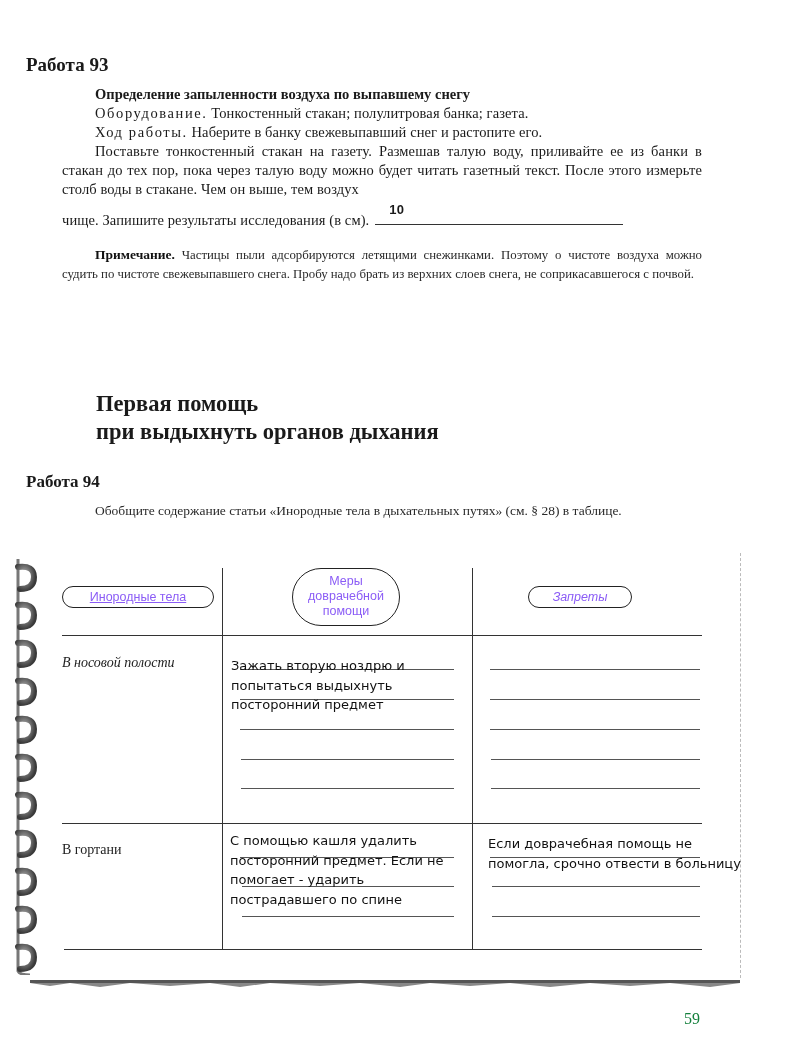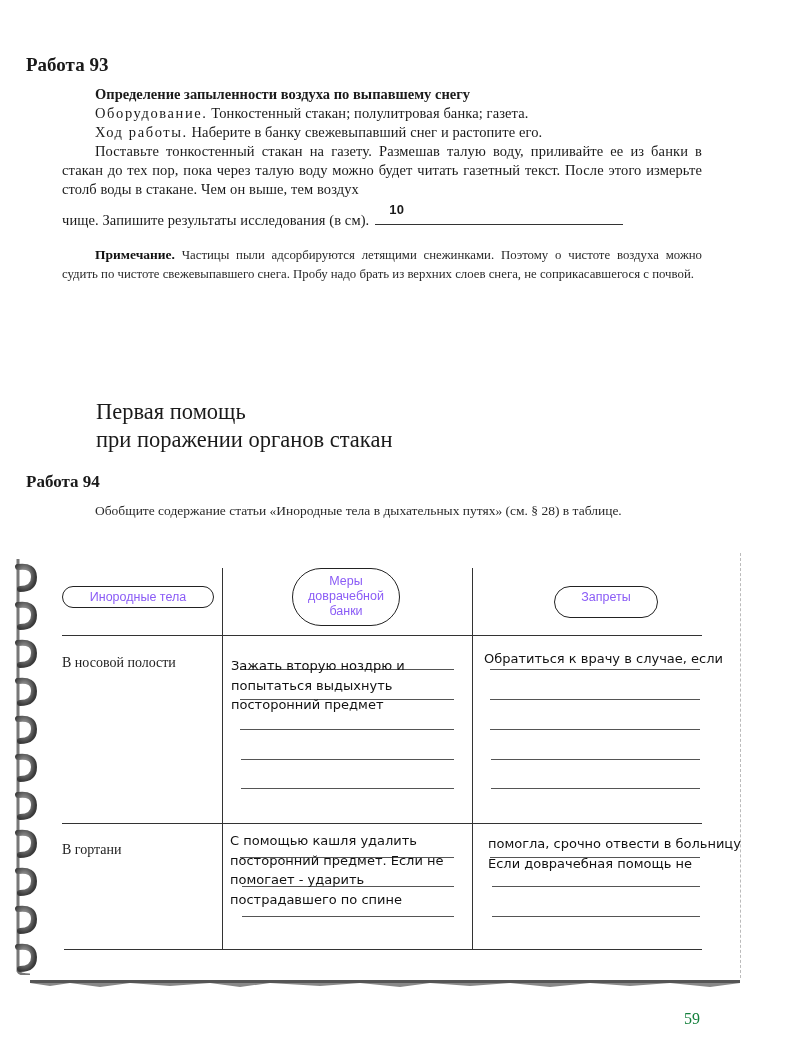--- a/index.html
+++ b/index.html
@@ -16,59 +16,59 @@
   #w93-proc { left: 95px; top: 123px; }
   #w93-body { left: 62px; top: 142px; width: 640px; text-indent: 33px; text-align: justify; }
   #w93-result-line { left: 62px; top: 208px; }
   #w93-answer-wrap { display: inline-block; position: relative; width: 248px; height: 16px; border-bottom: 1px solid #333; vertical-align: baseline; margin-left: 6px; }
   #w93-answer { position: absolute; left: 14px; top: -8px; font-size: 13px; font-family: "Liberation Sans", "DejaVu Sans", sans-serif; font-weight: bold; }
 
   #note { left: 62px; top: 245px; width: 640px; font-size: 12.8px; line-height: 19px; text-indent: 33px; text-align: justify; color: #2a2a2a; }
   #note b { font-size: 13.5px; color: #111; }
 
   
-  #section-title { left: 96px; top: 398px; font-size: 22.5px; font-weight: normal; line-height: 28px; }
+  #section-title { left: 96px; top: 390px; font-size: 22.5px; font-weight: bold; line-height: 28px; }
 
   
   #w94-title { left: 26px; top: 472px; font-size: 17px; font-weight: bold; }
   #w94-instr { left: 62px; top: 502px; width: 650px; font-size: 13.5px; line-height: 18px; text-indent: 33px; color: #2a2a2a; }
 
   
   #table-frame { left: 30px; top: 553px; width: 710px; height: 425px; border-right: 1px dashed #bbb; }
   #spiral { left: 12px; top: 555px; width: 30px; height: 420px; }
   #bottom-edge { left: 30px; top: 980px; width: 710px; height: 8px; }
 
   .vline { position: absolute; width: 1px; background: #333; }
   .hline { position: absolute; height: 1px; background: #333; }
   .wline { position: absolute; height: 1px; background: #555; }
 
   .pill { position: absolute; border: 1.3px solid #222; border-radius: 999px; font-family: "Liberation Sans", "DejaVu Sans", sans-serif; font-size: 12.5px; text-align: center; color: #8b5cf6; box-sizing: border-box; }
-  #pill-foreign { left: 62px; top: 586px; width: 152px; height: 22px; line-height: 20px; }
+  #pill-foreign { left: 62px; top: 586px; width: 152px; height: 22px; line-height: 20px; text-decoration: underline; }
   #pill-measures { left: 292px; top: 568px; width: 108px; height: 58px; border-radius: 30px; font-size: 12.5px; line-height: 15px; padding-top: 5px; }
-  #pill-prohib { left: 554px; top: 586px; width: 104px; height: 32px; line-height: 20px; }
+  #pill-prohib { left: 528px; top: 586px; width: 104px; height: 22px; line-height: 20px; font-style: italic; }
 
   .rowlabel { position: absolute; font-family: "Liberation Serif", "DejaVu Serif", serif; font-size: 14px; color: #222; }
   .answer { position: absolute; font-family: "DejaVu Sans", "Liberation Sans", sans-serif; font-size: 13px; line-height: 19.5px; color: #111; white-space: nowrap; }
 
   #page-number { left: 684px; top: 1010px; font-size: 16px; color: #15803d; }
 </style>
 </head>
 <body>
 
 <div id="w93-title" class="abs serif">Работа 93</div>
 <div id="w93-subtitle" class="abs serif">Определение запыленности воздуха по выпавшему снегу</div>
 <div id="w93-equip" class="abs serif para"><span class="lbl">Оборудование.</span><span> Тонкостенный стакан; полулитровая банка; газета.</span></div>
 <div id="w93-proc" class="abs serif para"><span class="lbl">Ход работы.</span><span> Наберите в банку свежевыпавший снег и растопите его.</span></div>
 <div id="w93-body" class="abs serif para">Поставьте тонкостенный стакан на газету. Размешав талую воду, приливайте ее из банки в стакан до тех пор, пока через талую воду можно будет читать газетный текст. После этого измерьте столб воды в стакане. Чем он выше, тем воздух</div>
 <div id="w93-result-line" class="abs serif para"><span>чище. Запишите результаты исследования (в см).</span><span id="w93-answer-wrap"><span id="w93-answer">10</span></span></div>
 <div id="note" class="abs serif"><b>Примечание.</b><span> Частицы пыли адсорбируются летящими снежинками. Поэтому о чистоте воздуха можно судить по чистоте свежевыпавшего снега. Пробу надо брать из верхних слоев снега, не соприкасавшегося с почвой.</span></div>
 
 <div id="section-title" class="abs serif">
   <div>Первая помощь</div>
-  <div>при поражении органов стакан</div>
+  <div>при выдыхнуть органов дыхания</div>
 </div>
 
 <div id="w94-title" class="abs serif">Работа 94</div>
 <div id="w94-instr" class="abs serif">Обобщите содержание статьи «Инородные тела в дыхательных путях» (см. § 28) в таблице.</div>
 
 <div id="table-frame" class="abs"></div>
 <svg id="spiral" class="abs" viewBox="0 0 30 420">
   <defs>
     <radialGradient id="ring" cx="40%" cy="40%" r="70%">
       <stop offset="0%" stop-color="#bdbdbd"></stop>
@@ -98,59 +98,58 @@
 <div class="vline" style="left:222px; top:568px; height:382px;"></div>
 <div class="vline" style="left:472px; top:568px; height:382px;"></div>
 <div class="hline" style="left:62px; top:635px; width:640px;"></div>
 <div class="hline" style="left:62px; top:823px; width:640px;"></div>
 <div class="hline" style="left:64px; top:949px; width:638px;"></div>
 
 <div id="pill-foreign" class="pill">Инородные тела</div>
 <div id="pill-measures" class="pill">
   <div>Меры</div>
   <div>доврачебной</div>
-  <div>банки</div>
+  <div>помощи</div>
 </div>
 <div id="pill-prohib" class="pill">Запреты</div>
 
-<div class="rowlabel" style="left:62px; top:655px;">В носовой полости</div>
+<div class="rowlabel" style="left:62px; top:655px;font-style:italic;">В носовой полости</div>
 
 <div class="wline" style="left:240px; top:669px; width:214px;"></div>
 <div class="wline" style="left:240px; top:699px; width:214px;"></div>
 <div class="wline" style="left:240px; top:729px; width:214px;"></div>
 <div class="wline" style="left:241px; top:759px; width:213px;"></div>
 <div class="wline" style="left:241px; top:788px; width:213px;"></div>
 
 <div class="wline" style="left:490px; top:669px; width:210px;"></div>
 <div class="wline" style="left:490px; top:699px; width:210px;"></div>
 <div class="wline" style="left:490px; top:729px; width:210px;"></div>
 <div class="wline" style="left:491px; top:759px; width:209px;"></div>
 <div class="wline" style="left:491px; top:788px; width:209px;"></div>
 
 <div class="answer" style="left:231px; top:656px;">
   <div>Зажать вторую ноздрю и</div>
   <div>попытаться выдыхнуть</div>
   <div>посторонний предмет</div>
 </div>
 <div class="answer" style="left:484px; top:649px;">
-  <div>Обратиться к врачу в случае, если</div>
 </div>
 
 <div class="rowlabel" style="left:62px; top:842px;">В гортани</div>
 <div class="wline" style="left:240px; top:857px; width:214px;"></div>
 <div class="wline" style="left:242px; top:886px; width:212px;"></div>
 <div class="wline" style="left:242px; top:916px; width:212px;"></div>
 <div class="wline" style="left:490px; top:857px; width:210px;"></div>
 <div class="wline" style="left:492px; top:886px; width:208px;"></div>
 <div class="wline" style="left:492px; top:916px; width:208px;"></div>
 
 <div class="answer" style="left:230px; top:831px;">
   <div>С помощью кашля удалить</div>
   <div>посторонний предмет. Если не</div>
   <div>помогает - ударить</div>
   <div>пострадавшего по спине</div>
 </div>
 <div class="answer" style="left:488px; top:834px;">
+  <div>Если доврачебная помощь не</div>
   <div>помогла, срочно отвести в больницу</div>
-  <div>Если доврачебная помощь не</div>
 </div>
 
 <div id="page-number" class="abs serif">59</div>
 
 </body></html>

